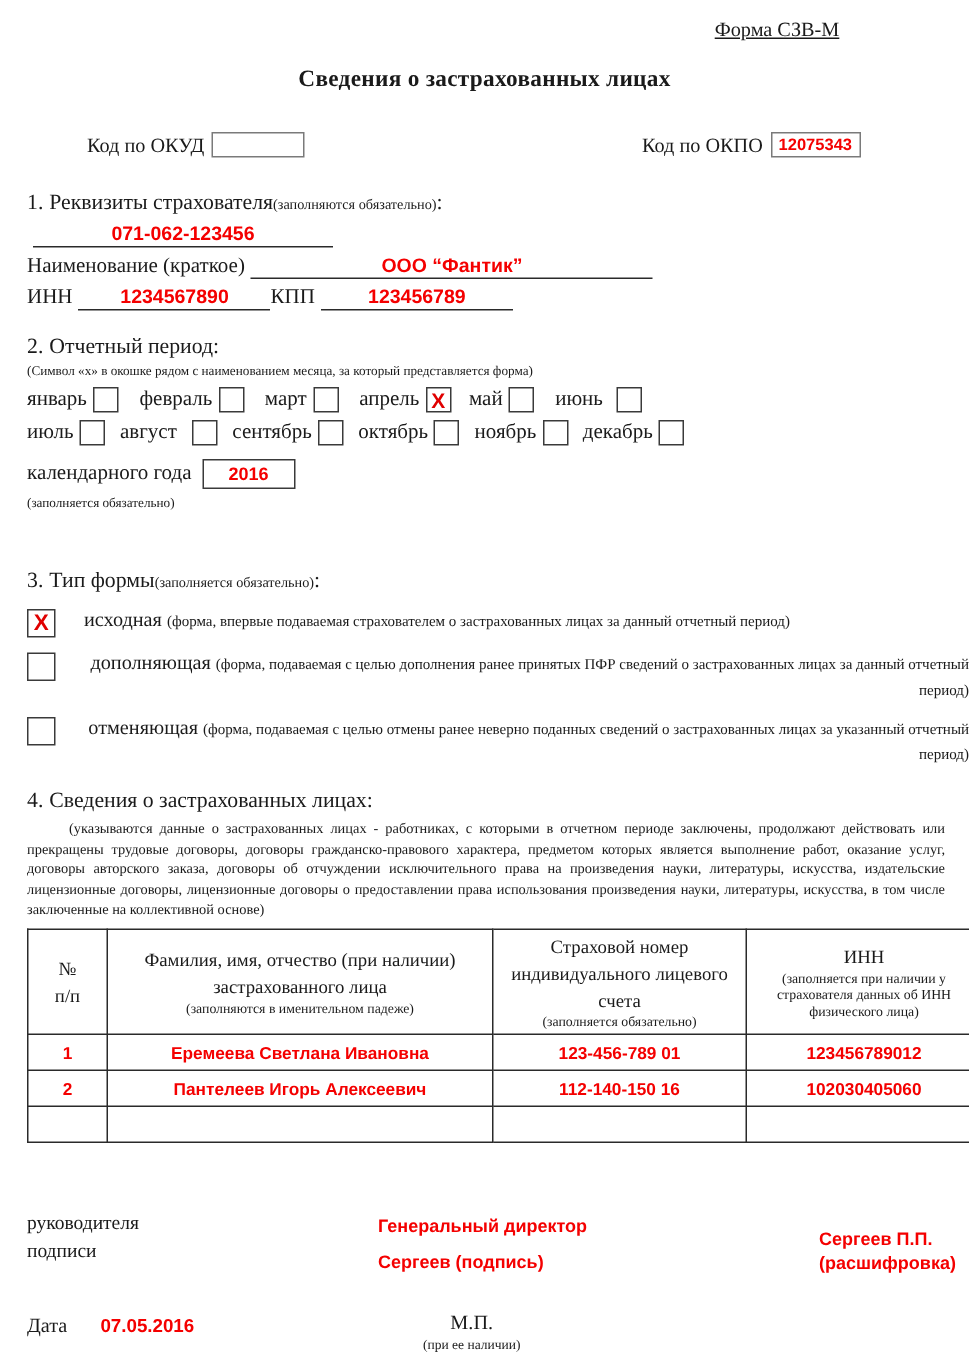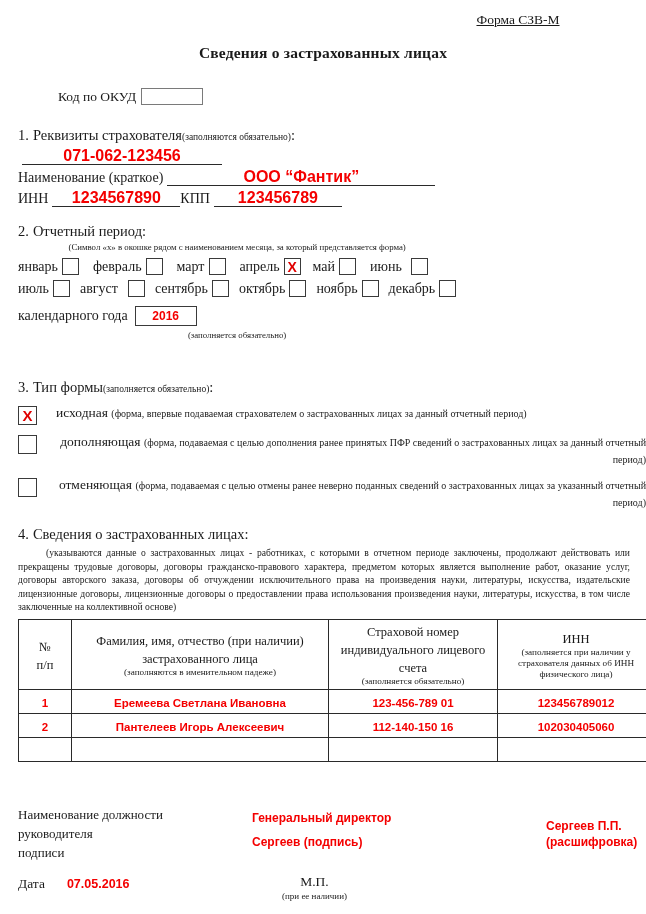--- a/index.html
+++ b/index.html
@@ -42,32 +42,32 @@
     background: #fff; box-sizing: border-box;
   }
   .okud-box { width: 62px; }
   .okpo-box { width: 60px; font-size: 11px; }
 
   
   .sect { position: absolute; left: 18px; }
   .sect-num { font-size: 14.5px; }
   .sect-title { font-size: 14.5px; }
   .note { font-size: 9.5px; }
-  .note-sm { font-size: 8.8px; text-align: center; }
+  .note-sm { font-size: 8.8px; }
 
   
   #sec1 { top: 126px; }
   .req-line { display: flex; align-items: flex-end; margin-top: 3px; font-size: 14px; white-space: nowrap; }
   .req-label { font-size: 14px; }
   .rule {
     border-bottom: 1px solid #2a2a2a;
     margin-left: 4px; position: relative; height: 17px;
     display: flex; align-items: center; justify-content: center;
   }
-  .rule .filled { font-size: 16px; }
+  .rule .filled { font-size: 13px; }
 
   
   #sec2 { top: 222px; }
   .months { margin-top: 6px; }
   .month-row { display: flex; align-items: flex-start; font-size: 14px; }
   .month-row + .month-row { margin-top: 5px; }
   .month { display: flex; align-items: center; }
   .month-name { font-size: 14px; }
   .chk {
     width: 17px; height: 17px; border: 1px solid #3a3a3a; margin-left: 4px;
@@ -147,20 +147,26 @@
 
   <div class="doc-title">Сведения о застрахованных лицах</div>
 
   <div class="okud-row">
     <span class="code-label">Код по ОКУД</span>
     <span class="code-box okud-box">
       <span class="filled"></span>
     </span>
   </div>
 
+  <div class="okpo-row">
+    <span class="code-label">Код по ОКПО</span>
+    <span class="code-box okpo-box">
+      <span class="filled">12075343</span>
+    </span>
+  </div>
 
   <div class="sect" id="sec1">
     <div>
       <span class="sect-num">1.</span>
       <span class="sect-title">Реквизиты страхователя</span><span class="note">(заполняются обязательно)</span><span class="sect-title">:</span>
     </div>
 
     <div class="req-line">
       <span class="rule" style="width:200px">
         <span class="filled">071-062-123456</span>
@@ -361,21 +367,20 @@
       <tr>
         <td class="cell"><span class="filled"></span></td>
         <td class="cell"><span class="filled"></span></td>
         <td class="cell"><span class="filled"></span></td>
         <td class="cell"><span class="filled"></span></td>
       </tr>
     </tbody>
   </table>
 
   <div class="sig" id="sig-label">
-    <div>Наименование должности</div>
     <div>руководителя</div>
     <div>подписи</div>
   </div>
 
   <div class="sig" id="sig-position">
     <span class="filled">Генеральный директор</span>
   </div>
 
   <div class="sig" id="sig-signature">
     <span class="filled">Сергеев (подпись)</span>

